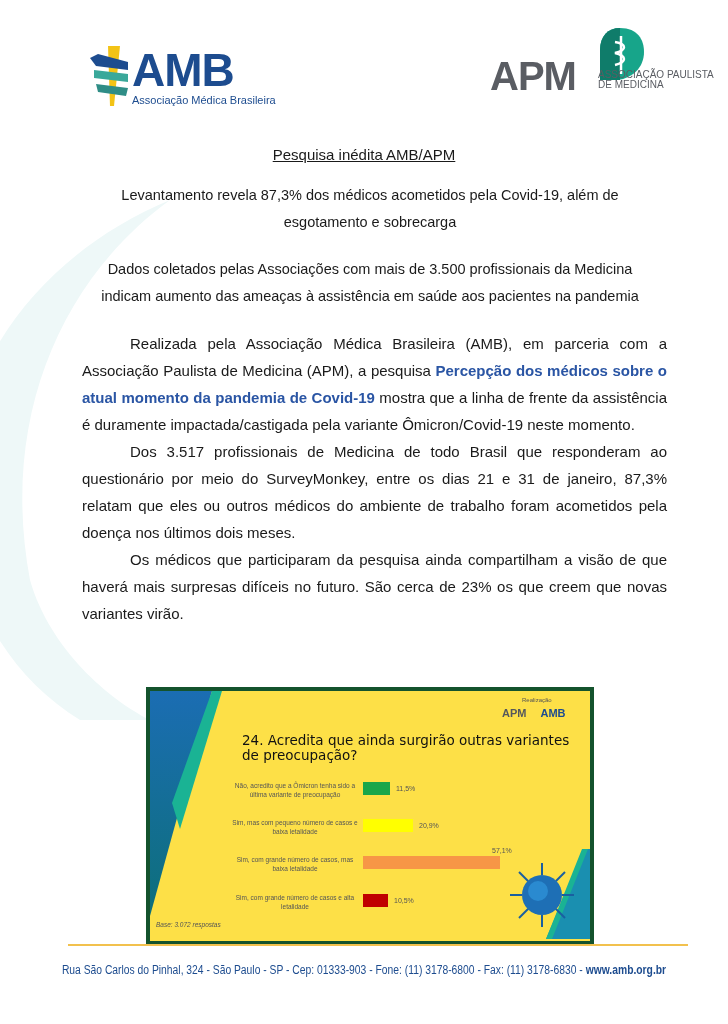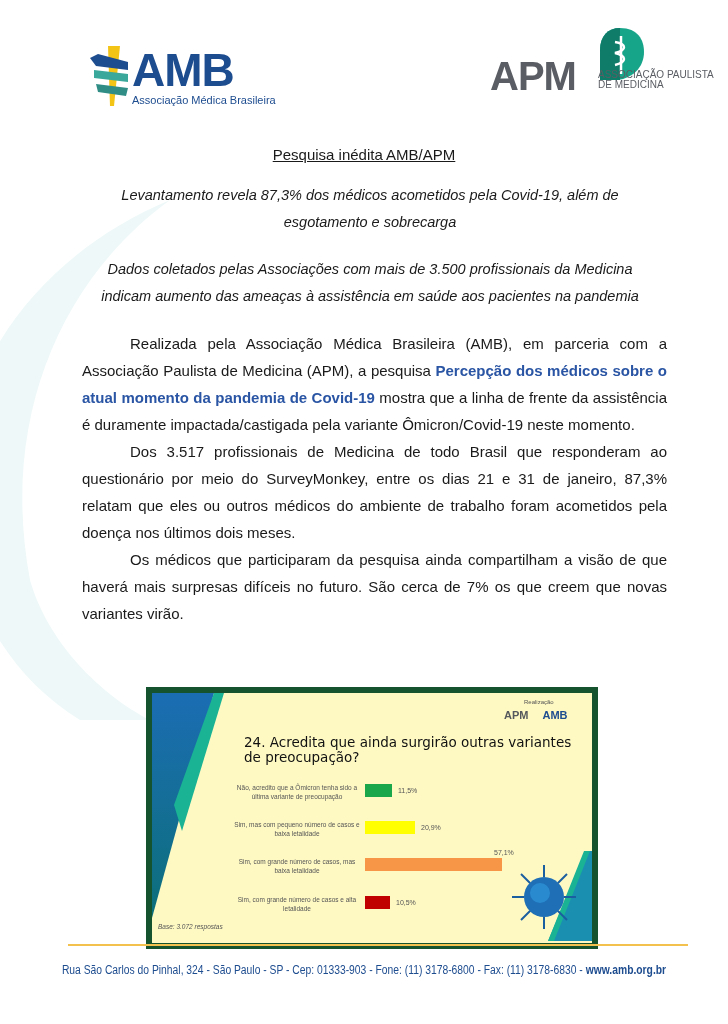--- a/index.html
+++ b/index.html
@@ -14,30 +14,30 @@
   }
   
   .logo-amb { position: absolute; left: 88px; top: 44px; width: 170px; height: 70px; }
   .amb-text { position: absolute; left: 44px; top: 0; font-weight: bold; font-size: 46px; color: #1d4c8f; letter-spacing: -1px; line-height: 52px; }
   .amb-sub { position: absolute; left: 44px; top: 50px; font-size: 11px; color: #1d4c8f; white-space: nowrap; }
   .logo-apm { position: absolute; left: 490px; top: 26px; width: 190px; height: 80px; }
   .apm-text { position: absolute; left: 0; top: 28px; font-weight: bold; font-size: 40px; color: #5a5d63; letter-spacing: -1px; }
   .apm-sub { position: absolute; left: 108px; top: 44px; font-size: 10px; color: #5a5d63; line-height: 10px; white-space: nowrap; }
 
   .title { position: absolute; left: 0; width: 728px; top: 146px; text-align: center; font-weight: normal; font-size: 15px; text-decoration: underline; }
-  .sub1, .sub2 { position: absolute; left: 100px; width: 540px; text-align: center; font-style: italic; font-size: 14.5px; line-height: 27px; }
+  .sub1, .sub2 { position: absolute; left: 100px; width: 540px; text-align: center; font-size: 14.5px; line-height: 27px; }
   .sub1 { top: 182px; }
   .sub2 { top: 256px; width: 560px; left: 90px; }
 
   .body { position: absolute; left: 82px; width: 585px; top: 330px; font-size: 15px; line-height: 27px; text-align: justify; }
   .body p { margin: 0; text-indent: 48px; }
   .link { color: #2a55a4; font-weight: bold; text-decoration: none; }
 
   
-  .chart { position: absolute; left: 146px; top: 687px; width: 440px; height: 250px; background: #fef9c3; border: 6px solid #14532d; overflow: hidden; }
+  .chart { position: absolute; left: 146px; top: 687px; width: 440px; height: 250px; background: #fde047; border: 4px solid #14532d; overflow: hidden; }
   .chart-deco { position: absolute; left: 0; top: 0; }
   .realizacao { position: absolute; left: 372px; top: 6px; font-size: 6px; color: #555; }
   .mini-logos { position: absolute; left: 352px; top: 16px; font-weight: bold; font-size: 11px; color: #55585c; white-space: nowrap; }
   .mini-logos .b { color: #1d4c8f; margin-left: 14px; }
   .q-title { position: absolute; left: 92px; top: 42px; width: 340px; font-weight: normal; font-size: 13.5px; line-height: 15px; color: #111; font-family: "DejaVu Sans", sans-serif; }
   .bar-row { position: absolute; left: 80px; width: 340px; height: 30px; }
   .bar-label { position: absolute; left: 0; width: 130px; text-align: center; font-size: 6.5px; line-height: 9px; color: #555; top: 4px; }
   .bar { position: absolute; left: 133px; height: 13px; top: 5px; }
   .bar-val { position: absolute; font-size: 7px; color: #555; top: 8px; }
   .base { position: absolute; left: 6px; top: 230px; font-style: italic; font-size: 6.5px; color: #555; }
@@ -78,21 +78,21 @@
   </div>
 </div>
 
 <div class="title">Pesquisa inédita AMB/APM</div>
 <div class="sub1">Levantamento revela 87,3% dos médicos acometidos pela Covid-19, além de esgotamento e sobrecarga</div>
 <div class="sub2">Dados coletados pelas Associações com mais de 3.500 profissionais da Medicina indicam aumento das ameaças à assistência em saúde aos pacientes na pandemia</div>
 
 <div class="body">
   <p><span>Realizada pela Associação Médica Brasileira (AMB), em parceria com a Associação Paulista de Medicina (APM), a pesquisa </span><a class="link" href="#">Percepção dos médicos sobre o atual momento da pandemia de Covid-19</a><span> mostra que a linha de frente da assistência é duramente impactada/castigada pela variante Ômicron/Covid-19 neste momento.</span></p>
   <p>Dos 3.517 profissionais de Medicina de todo Brasil que responderam ao questionário por meio do SurveyMonkey, entre os dias 21 e 31 de janeiro, 87,3% relatam que eles ou outros médicos do ambiente de trabalho foram acometidos pela doença nos últimos dois meses.</p>
-  <p>Os médicos que participaram da pesquisa ainda compartilham a visão de que haverá mais surpresas difíceis no futuro. São cerca de 7% os que creem que novas variantes virão.</p>
+  <p>Os médicos que participaram da pesquisa ainda compartilham a visão de que haverá mais surpresas difíceis no futuro. São cerca de 23% os que creem que novas variantes virão.</p>
 </div>
 
 <div class="chart">
   <svg class="chart-deco" width="440" height="250" viewBox="0 0 440 250">
     <defs>
       <linearGradient id="bg1" x1="0" y1="0" x2="0" y2="1">
         <stop offset="0" stop-color="#1b6db3"></stop>
         <stop offset="1" stop-color="#0d6f7a"></stop>
       </linearGradient>
     </defs>

